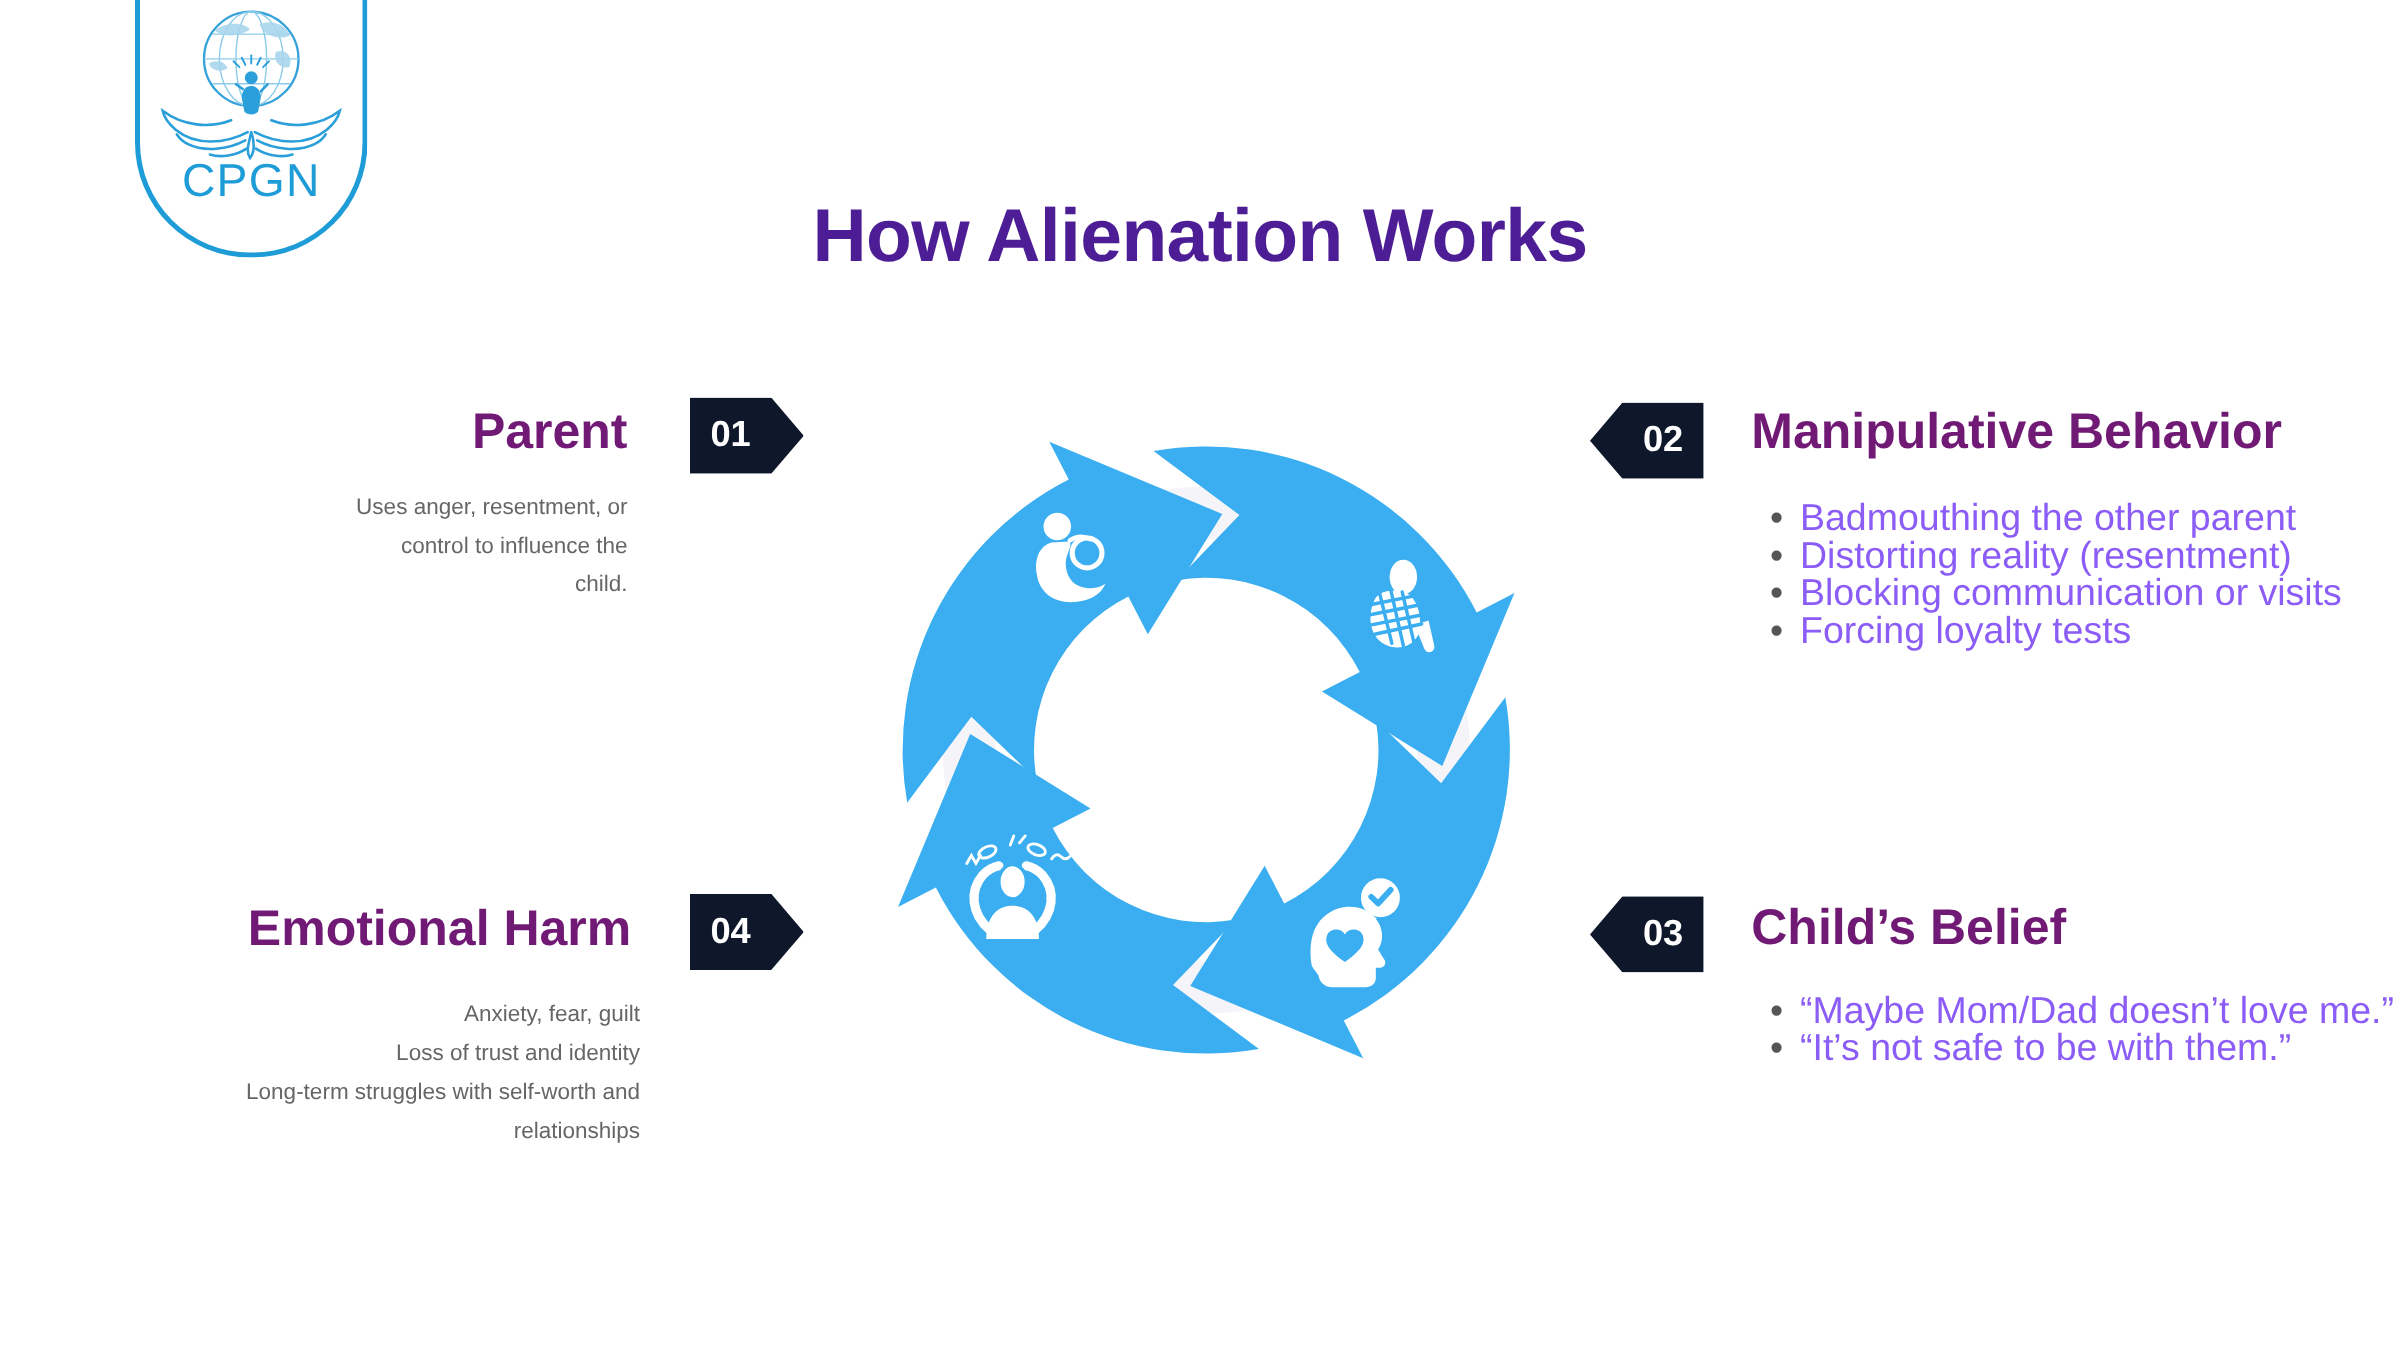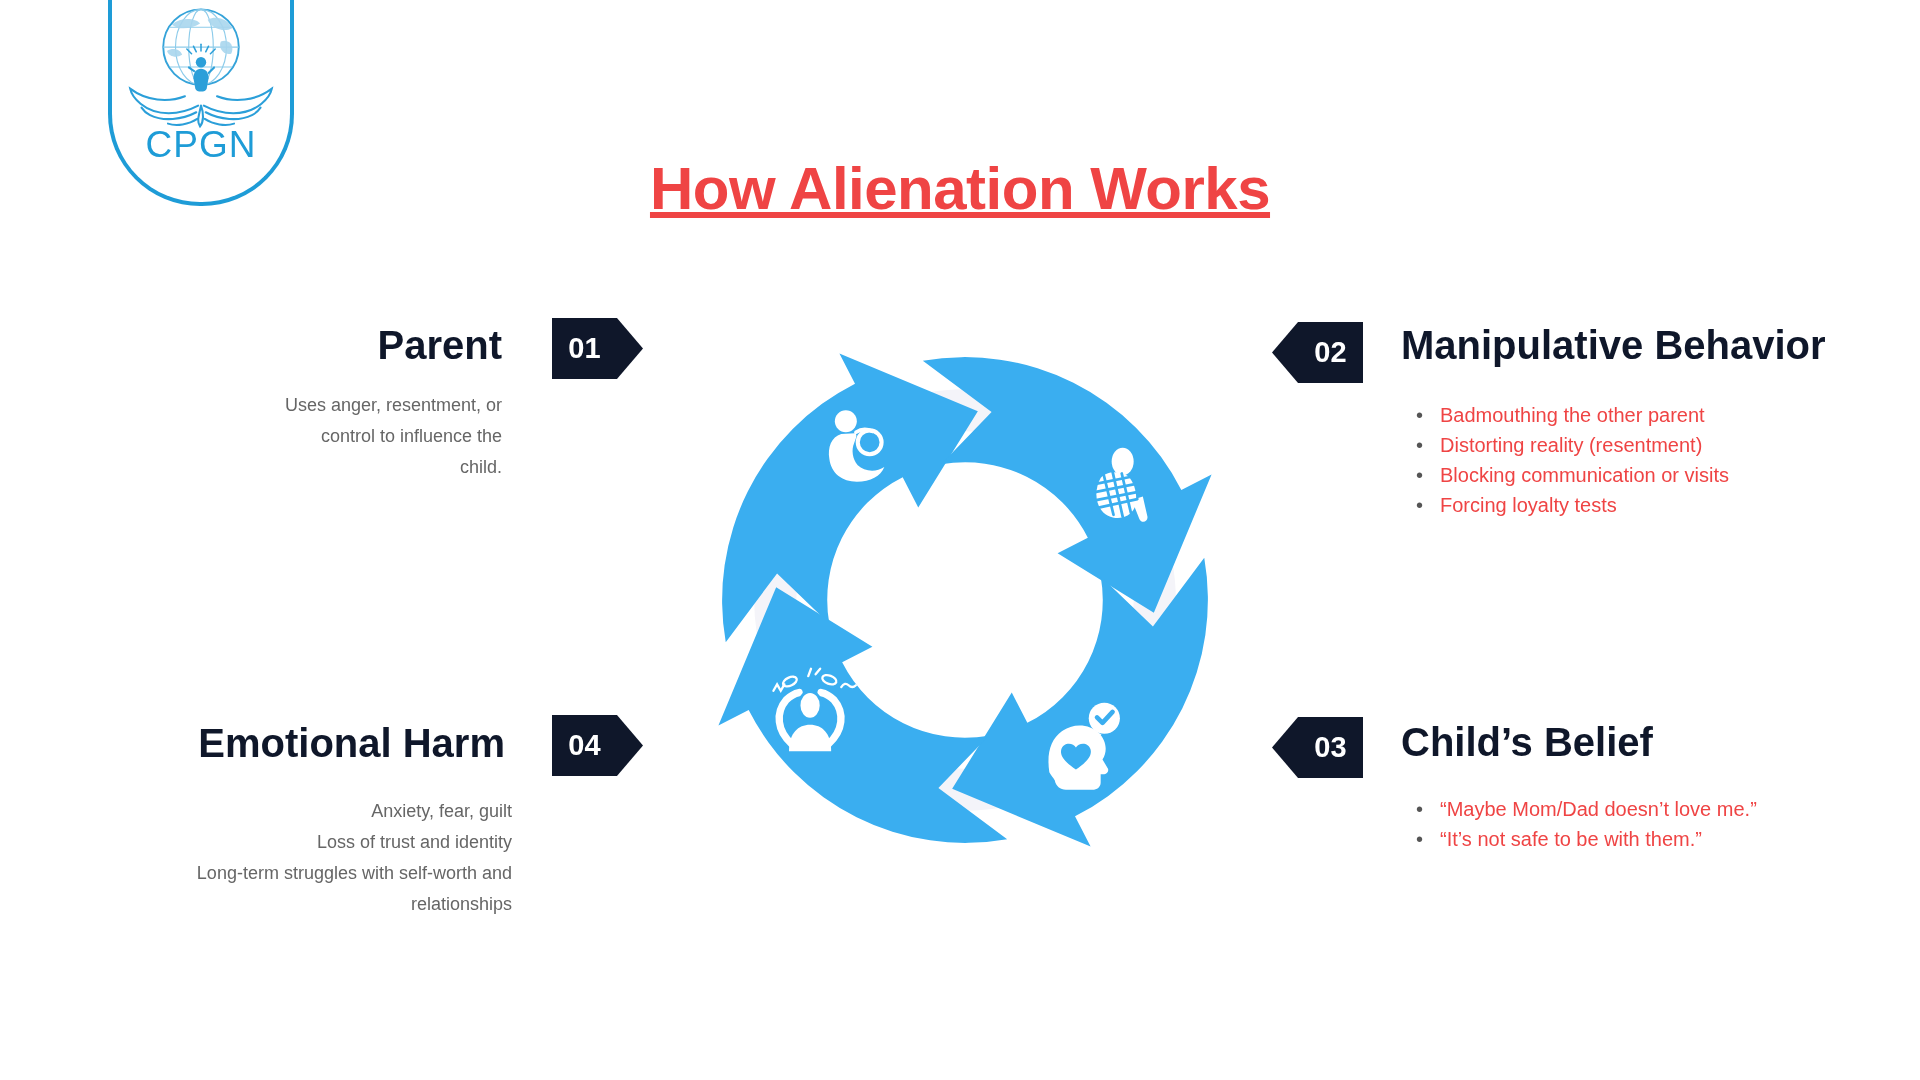--- a/index.html
+++ b/index.html
@@ -10,51 +10,51 @@
   
   .badge { position:absolute; left:108px; top:-6px; width:186px; height:212px;
            border:4px solid #1E9CD7; border-top:none;
            border-radius:0 0 92px 92px; background:#fff; }
   .badge svg { position:absolute; left:50%; top:8px; transform:translateX(-50%); }
   .logo-text { position:absolute; left:0; right:0; top:130px; text-align:center;
                font-size:37px; letter-spacing:1px; color:#1E9CD7; font-weight:400; }
 
   
   .title { position:absolute; left:0; right:0; top:156px; text-align:center;
-           font-size:60px; line-height:66px; font-weight:700; color:#ef4444;
-           letter-spacing:-0.5px;text-decoration:underline; }
+           font-size:60px; line-height:66px; font-weight:700; color:#4c1d95;
+           letter-spacing:-0.5px; }
 
   
   .tag { position:absolute; width:91px; height:61px; background:#0f172a;
          color:#fff; font-weight:700; font-size:29px; display:flex;
          align-items:center; justify-content:center; }
   .tag.point-right { clip-path:polygon(0 0, 71.4% 0, 100% 50%, 71.4% 100%, 0 100%);
                      padding-right:26px; }
   .tag.point-left  { clip-path:polygon(28.6% 0, 100% 0, 100% 100%, 28.6% 100%, 0 50%);
                      padding-left:26px; }
   .tag-01 { left:552px; top:318px; }
   .tag-02 { left:1272px; top:322px; }
   .tag-03 { left:1272px; top:717px; }
   .tag-04 { left:552px; top:715px; }
 
   
   .step-heading { position:absolute; font-size:40px; line-height:46px;
-                  font-weight:700; color:#0f172a; white-space:nowrap; }
+                  font-weight:700; color:#701a75; white-space:nowrap; }
   .h-01 { right:1418px; top:322px; text-align:right; }
   .h-02 { left:1401px;  top:322px; }
   .h-03 { left:1401px;  top:719px; }
   .h-04 { right:1415px; top:720px; text-align:right; }
 
   .step-body { position:absolute; font-size:18px; line-height:31px; color:#666;
                text-align:right; white-space:nowrap; }
   .b-01 { right:1418px; top:390px; }
   .b-04 { right:1408px; top:796px; }
 
-  .step-bullets { position:absolute; list-style:none; font-size:20px;
-                  line-height:30px; color:#ef4444; }
+  .step-bullets { position:absolute; list-style:none; font-size:30px;
+                  line-height:30px; color:#8b5cf6; }
   .ul-02 { left:1408px; top:400px; }
   .ul-03 { left:1408px; top:794px; }
   .step-bullets li { position:relative; padding-left:32px; white-space:nowrap; }
   .step-bullets li::before { content:"•"; position:absolute; left:8px; top:0;
                              color:#555; }
 
   
   .cycle { position:absolute; left:690px; top:325px; width:550px; height:550px; }
 </style>
 </head>

